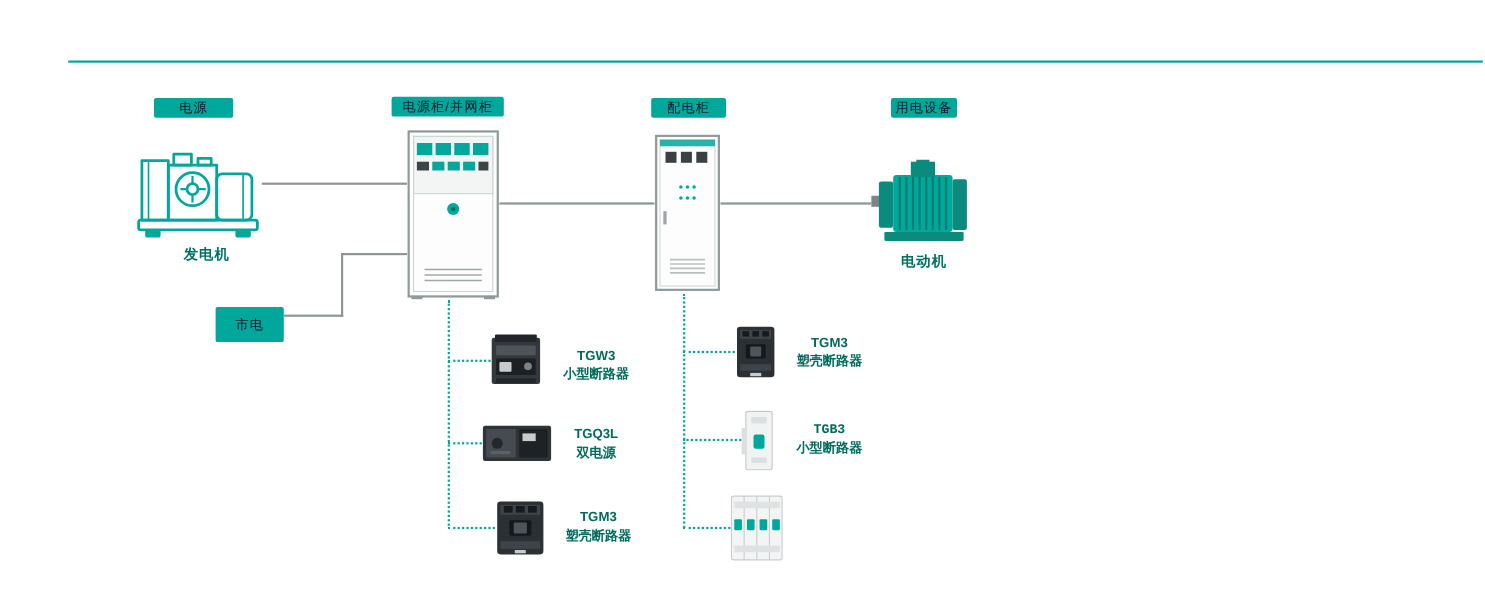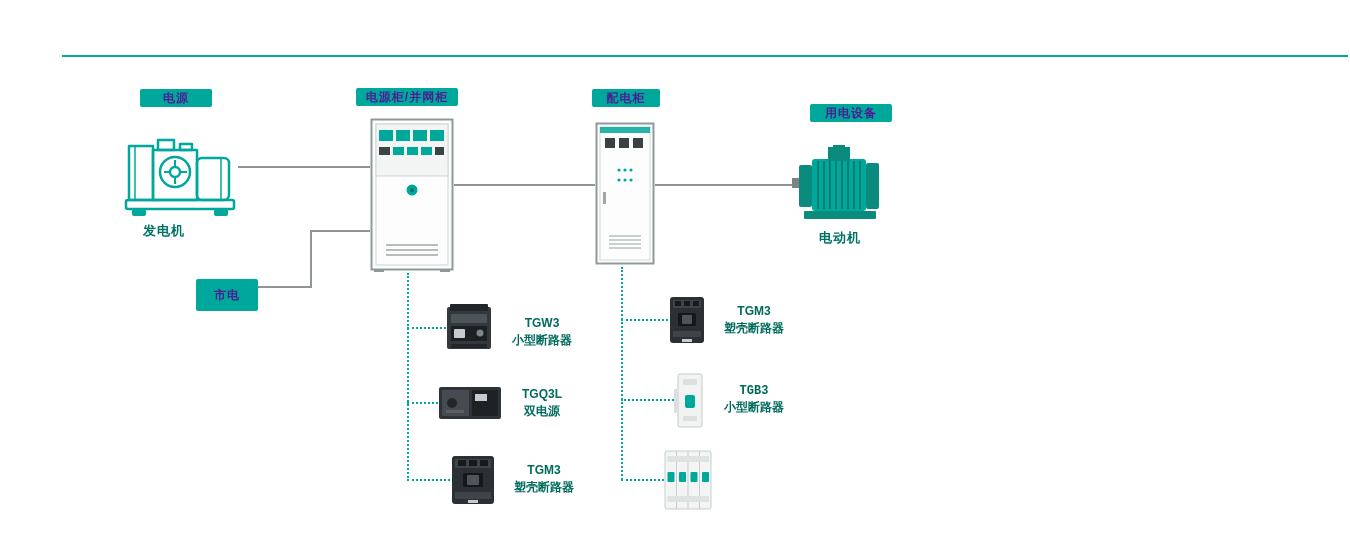--- a/index.html
+++ b/index.html
@@ -5,21 +5,21 @@
   html,body{margin:0;padding:0;background:#fff;}
   body{font-family:"Liberation Sans","DejaVu Sans",sans-serif;}
   .stage{position:relative;width:1350px;height:535px;background:#ffffff;overflow:hidden;}
 
   .title-banner{position:absolute;left:62px;top:29px;width:332px;height:28px;
     background:var(--accent);color:#fff;font-size:20px;font-weight:bold;letter-spacing:5px;
     display:flex;align-items:center;padding-left:14px;box-sizing:border-box;
     border-radius:3px 10px 10px 3px;z-index:2;}
   .title-rule{position:absolute;left:62px;top:55px;width:1286px;height:2px;background:var(--accent);}
 
-  .badge{position:absolute;background:var(--accent);color:#4c1d95;font-size:12px;font-weight:bold;
+  .badge{position:absolute;background:var(--accent);color:#0f172a;font-size:12px;font-weight:normal;
     height:18px;display:flex;align-items:center;justify-content:center;border-radius:2px;letter-spacing:1px;}
 
   .caption{position:absolute;color:#007265;font-size:13px;font-weight:bold;text-align:center;letter-spacing:1px;}
 
   .line{position:absolute;background:#8f9494;}
   .dotted-v{position:absolute;width:0;border-left:2px dotted var(--accent);}
   .dotted-h{position:absolute;height:0;border-top:2px dotted var(--accent);}
 
   .illus{position:absolute;}
   .prod-label{position:absolute;color:#006b5c;font-size:12px;font-weight:bold;text-align:center;line-height:17px;}
@@ -28,21 +28,21 @@
 </head>
 <body>
 
 <div class="stage">
 
   <div class="title-rule"></div>
 
   <div class="badge" style="left:140px;top:89px;width:72px;">电源</div>
   <div class="badge" style="left:356px;top:88px;width:102px;">电源柜/并网柜</div>
   <div class="badge" style="left:592px;top:89px;width:68px;">配电柜</div>
-  <div class="badge" style="left:810px;top:104px;width:82px;">用电设备</div>
+  <div class="badge" style="left:810px;top:89px;width:60px;">用电设备</div>
   <div class="badge" style="left:196px;top:279px;width:62px;height:32px;">市电</div>
 
   <div class="line" style="left:238px;top:166px;width:132px;height:2px;"></div>
   <div class="line" style="left:454px;top:184px;width:141px;height:2px;"></div>
   <div class="line" style="left:655px;top:184px;width:137px;height:2px;"></div>
   <div class="line" style="left:258px;top:286px;width:54px;height:2px;"></div>
   <div class="line" style="left:310px;top:230px;width:2px;height:58px;"></div>
   <div class="line" style="left:310px;top:230px;width:60px;height:2px;"></div>
 
   <div class="dotted-v" style="left:407px;top:273px;height:208px;"></div>
@@ -74,21 +74,21 @@
         <rect x="94" y="89" width="14" height="7" rx="2"></rect>
       </g>
       <g stroke="#00A79B" stroke-width="2">
         <line x1="55" y1="40" x2="55" y2="47"></line>
         <line x1="44" y1="52" x2="50" y2="52"></line>
         <line x1="60" y1="52" x2="67" y2="52"></line>
         <line x1="55" y1="57" x2="55" y2="64"></line>
       </g>
     </svg>
   </div>
-  <div class="caption" style="left:119px;top:222px;width:90px;font-family:Liberation Serif, serif;">发电机</div>
+  <div class="caption" style="left:143px;top:222px;width:90px;font-family:Liberation Serif, serif;">发电机</div>
 
   <div class="illus" style="left:370px;top:118px;">
     <svg width="84" height="155" viewBox="0 0 84 155">
       <rect x="1.5" y="1.5" width="81" height="150" fill="#fdfdfd" stroke="#8f9999" stroke-width="2"></rect>
       <rect x="6" y="6" width="72" height="141" fill="none" stroke="#cdd3d3" stroke-width="1"></rect>
       <rect x="6" y="6" width="72" height="52" fill="#f3f5f5" stroke="#cdd3d3" stroke-width="1"></rect>
       <rect x="9" y="12" width="14" height="11" fill="#00A79B"></rect>
       <rect x="26" y="12" width="14" height="11" fill="#00A79B"></rect>
       <rect x="43" y="12" width="14" height="11" fill="#00A79B"></rect>
       <rect x="60" y="12" width="14" height="11" fill="#00A79B"></rect>

